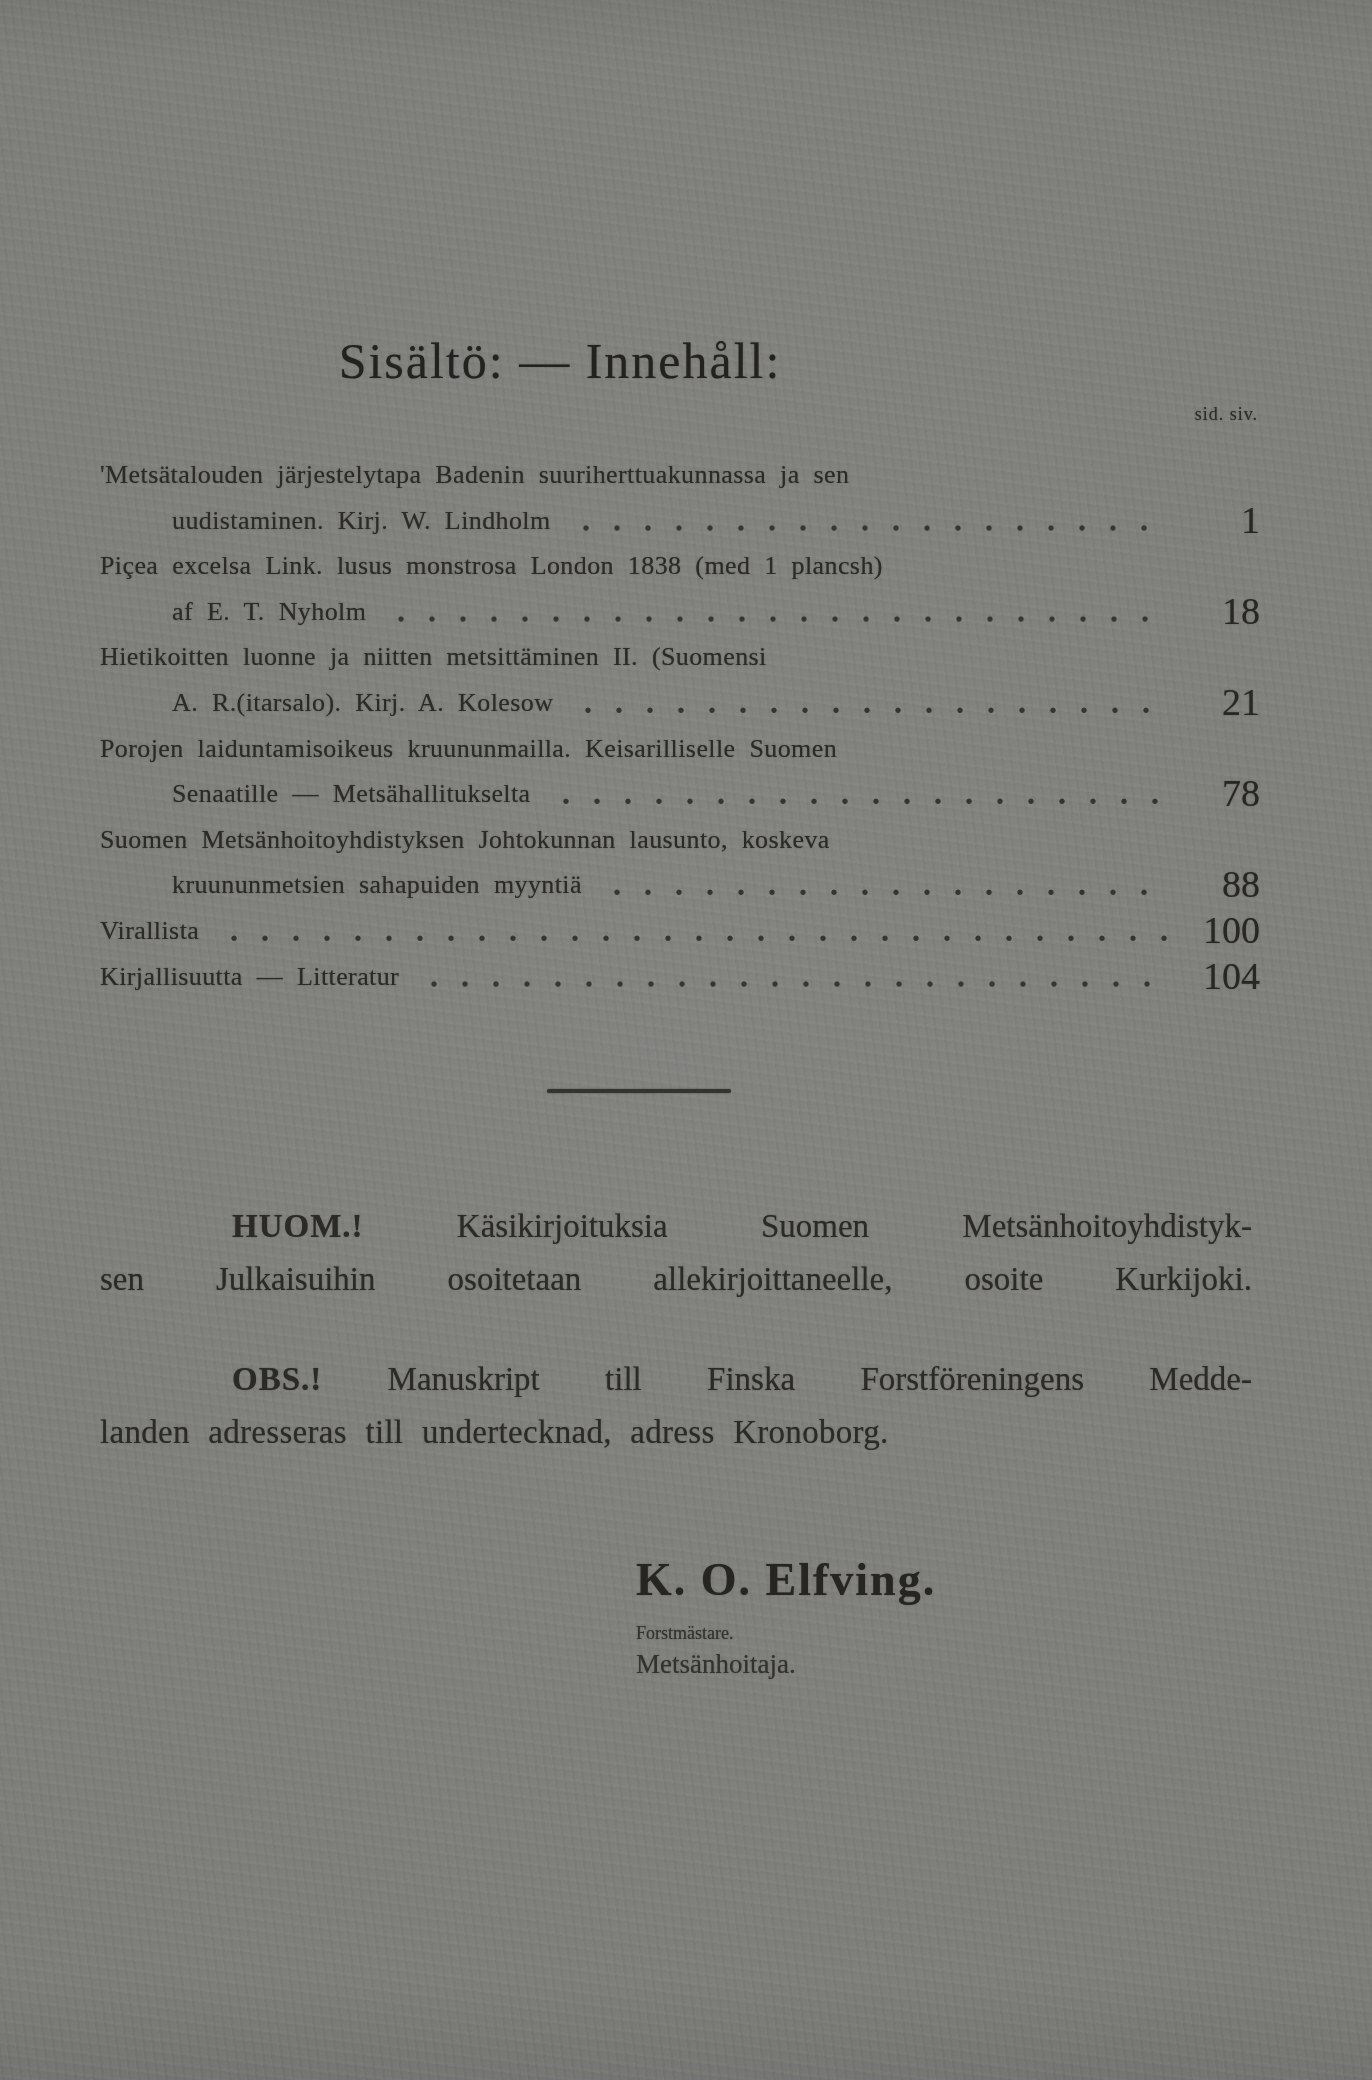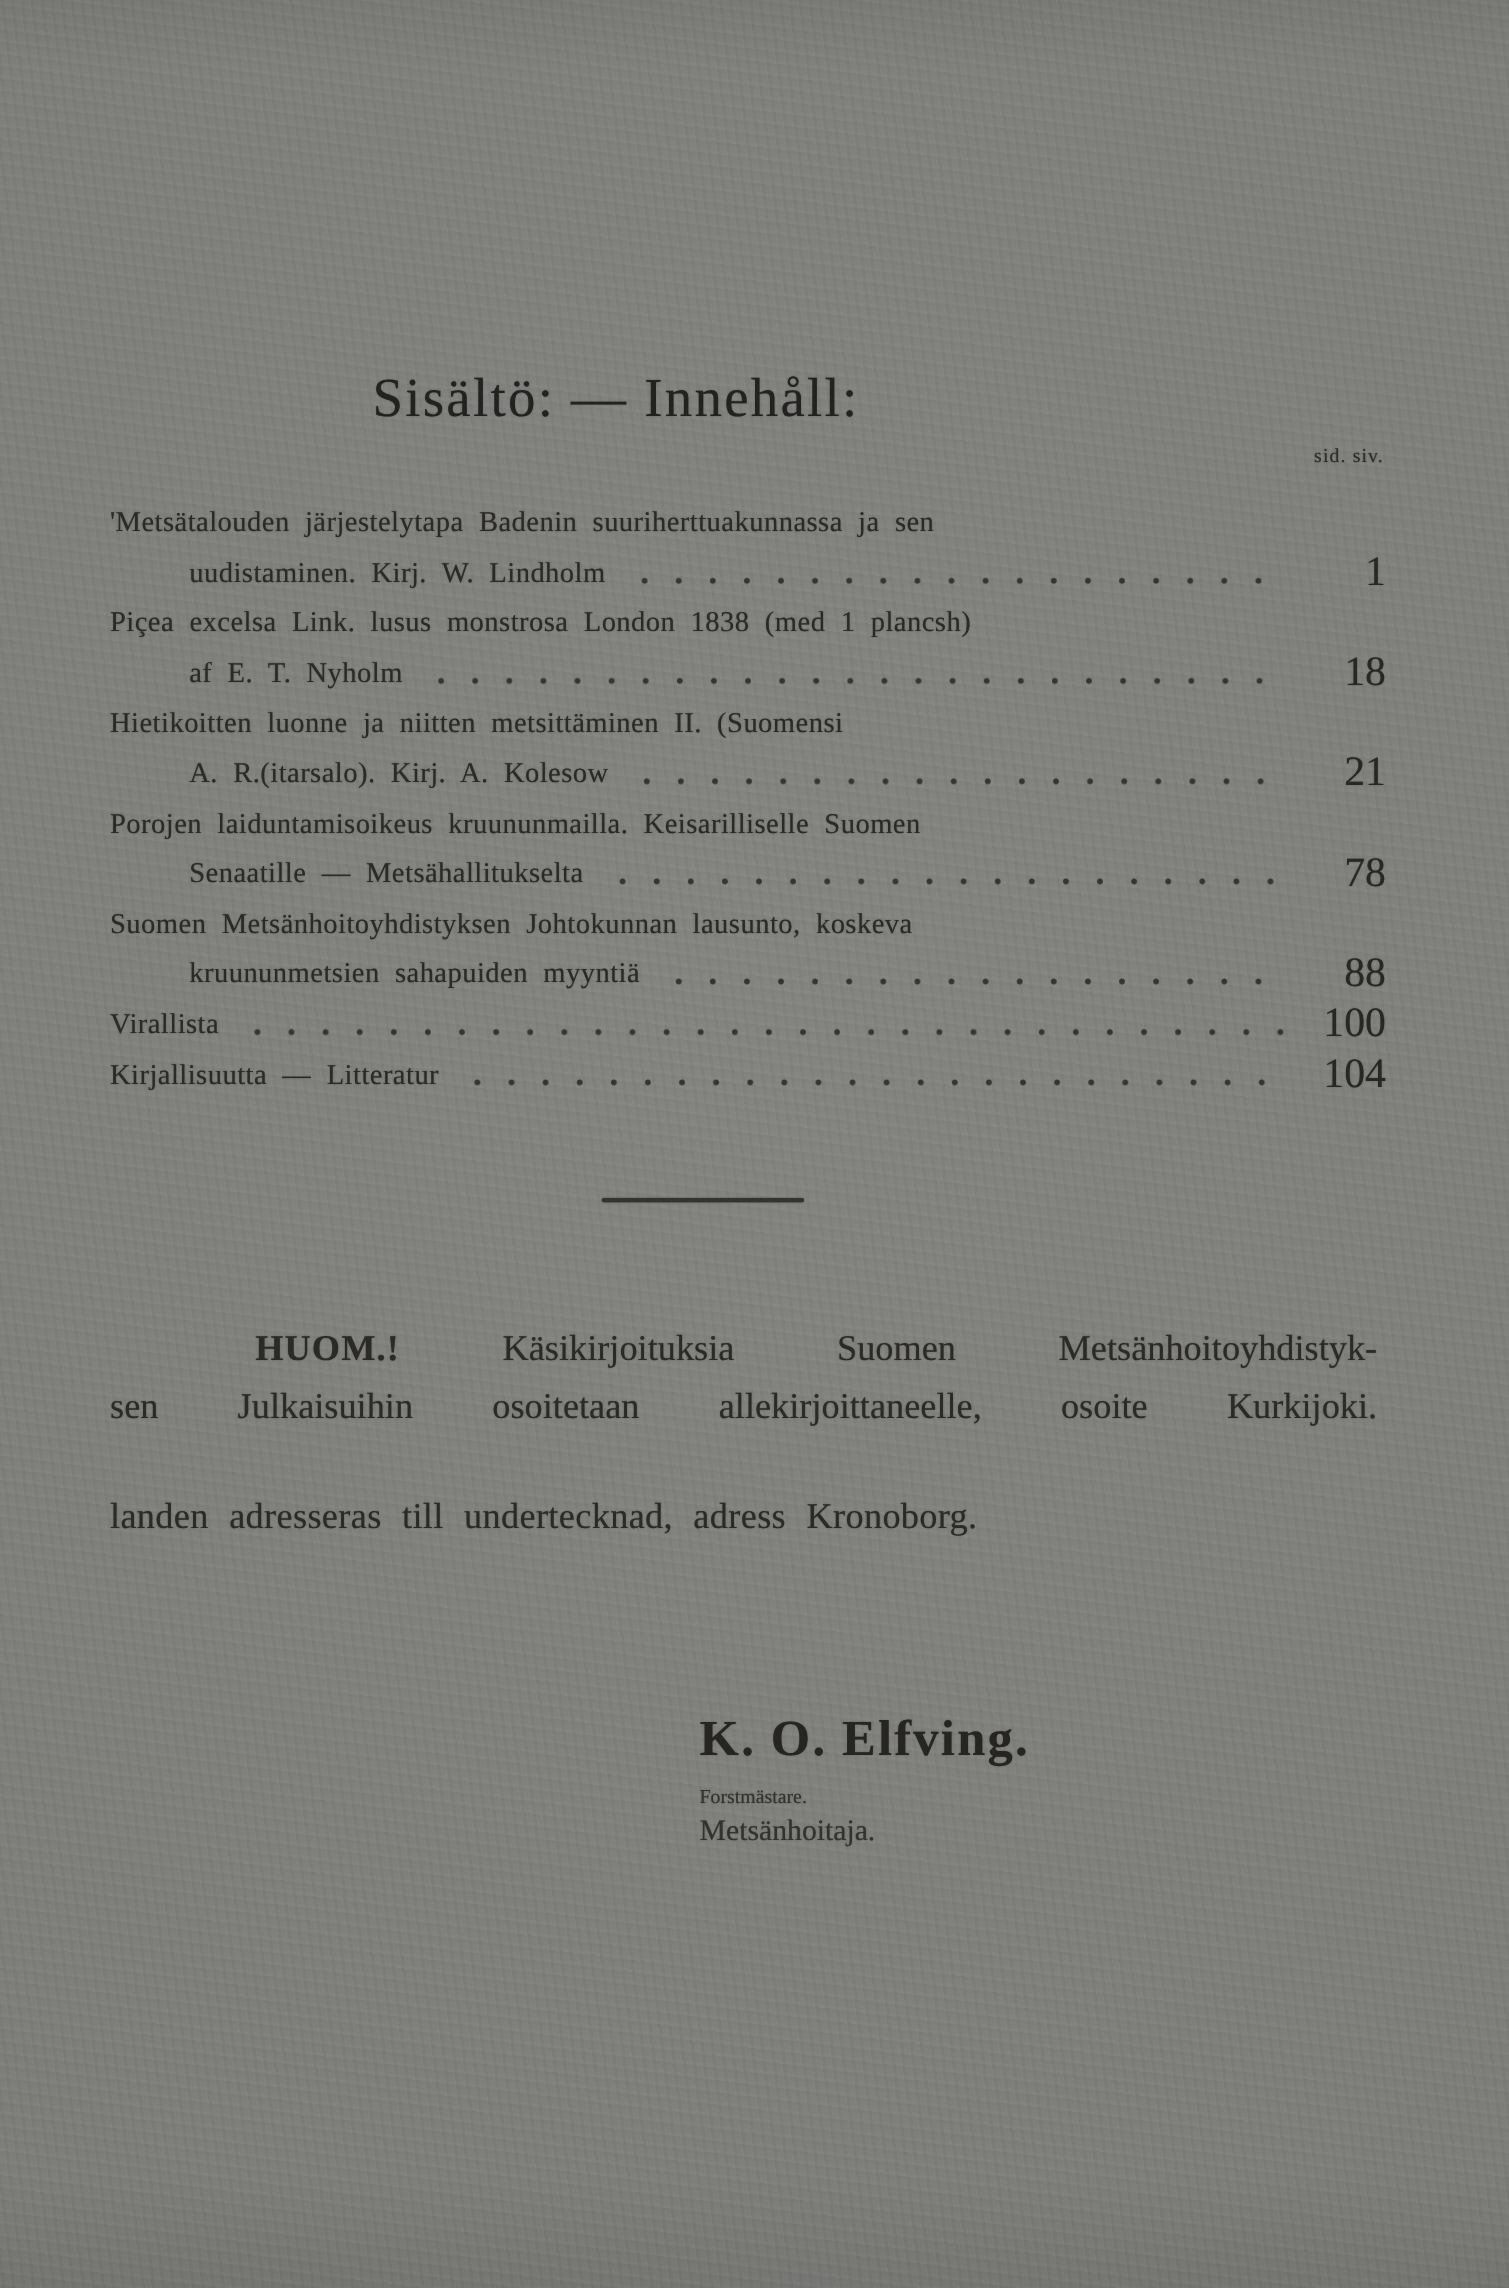--- a/index.html
+++ b/index.html
@@ -147,20 +147,28 @@
       <span class="soft">sen</span>
       <span class="soft">Julkaisuihin</span>
       <span class="soft">osoitetaan</span>
       <span class="soft">allekirjoittaneelle,</span>
       <span class="soft">osoite</span>
       <span class="soft">Kurkijoki.</span>
     </div>
   </div>
 
   <div class="para para-obs">
+    <div class="para-line jline first-line">
+      <span class="lead soft">OBS.!</span>
+      <span class="soft">Manuskript</span>
+      <span class="soft">till</span>
+      <span class="soft">Finska</span>
+      <span class="soft">Forstföreningens</span>
+      <span class="soft">Medde-</span>
+    </div>
     <div class="para-line loose soft">landen adresseras till undertecknad, adress Kronoborg.</div>
   </div>
 
   <div class="signature">
     <div class="sig-name soft">K. O. Elfving.</div>
     <div class="sig-sub soft">Forstmästare.</div>
     <div class="sig-sub2 soft">Metsänhoitaja.</div>
   </div>
 
 </div>

